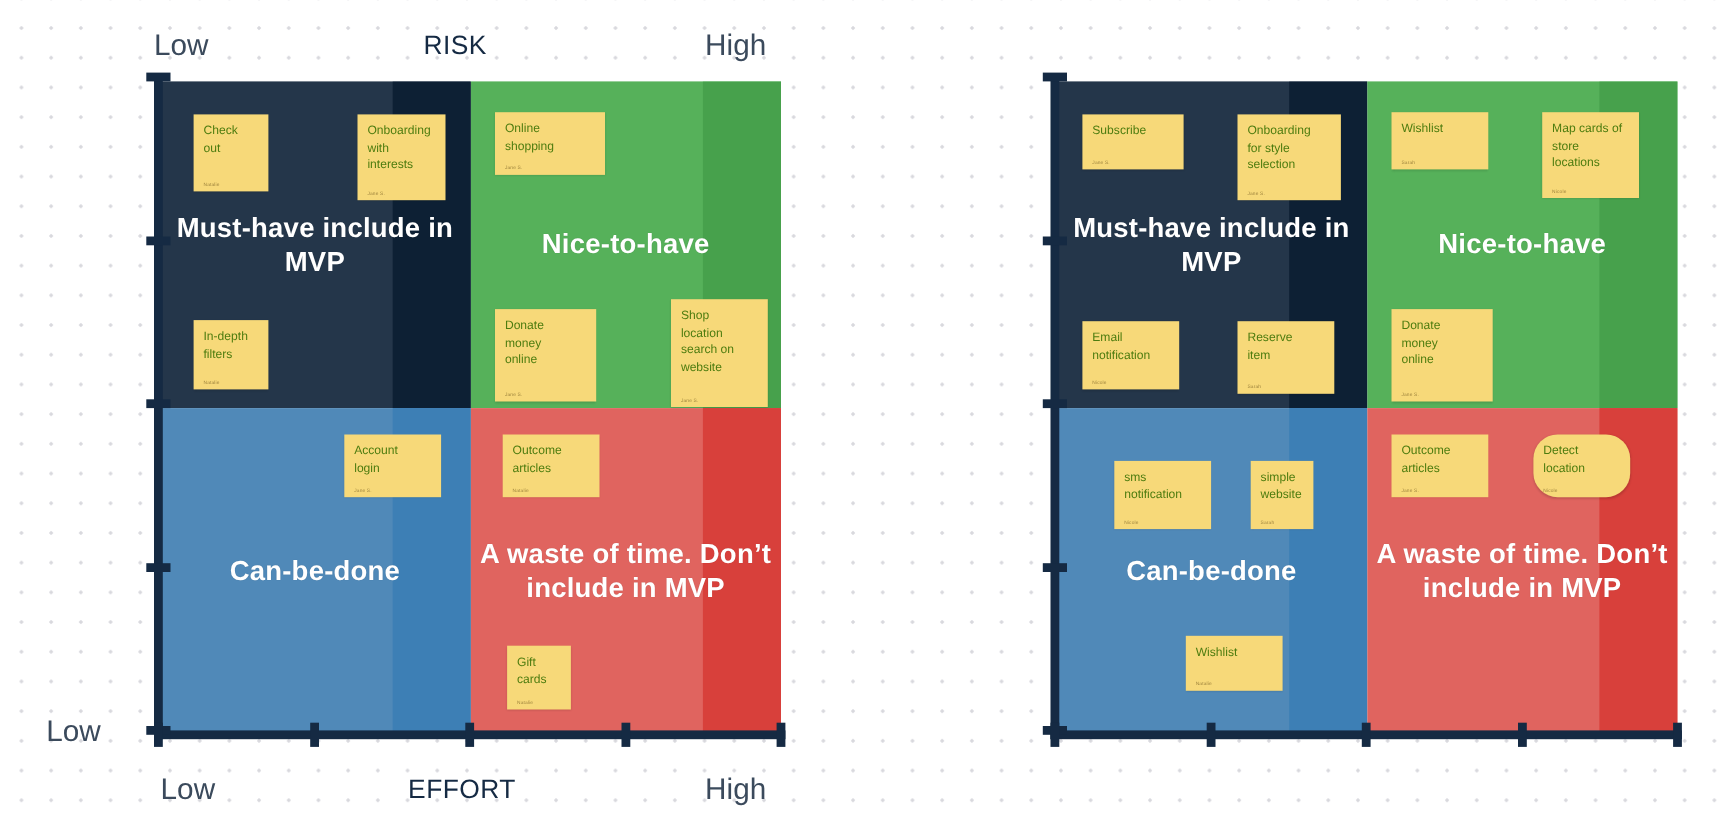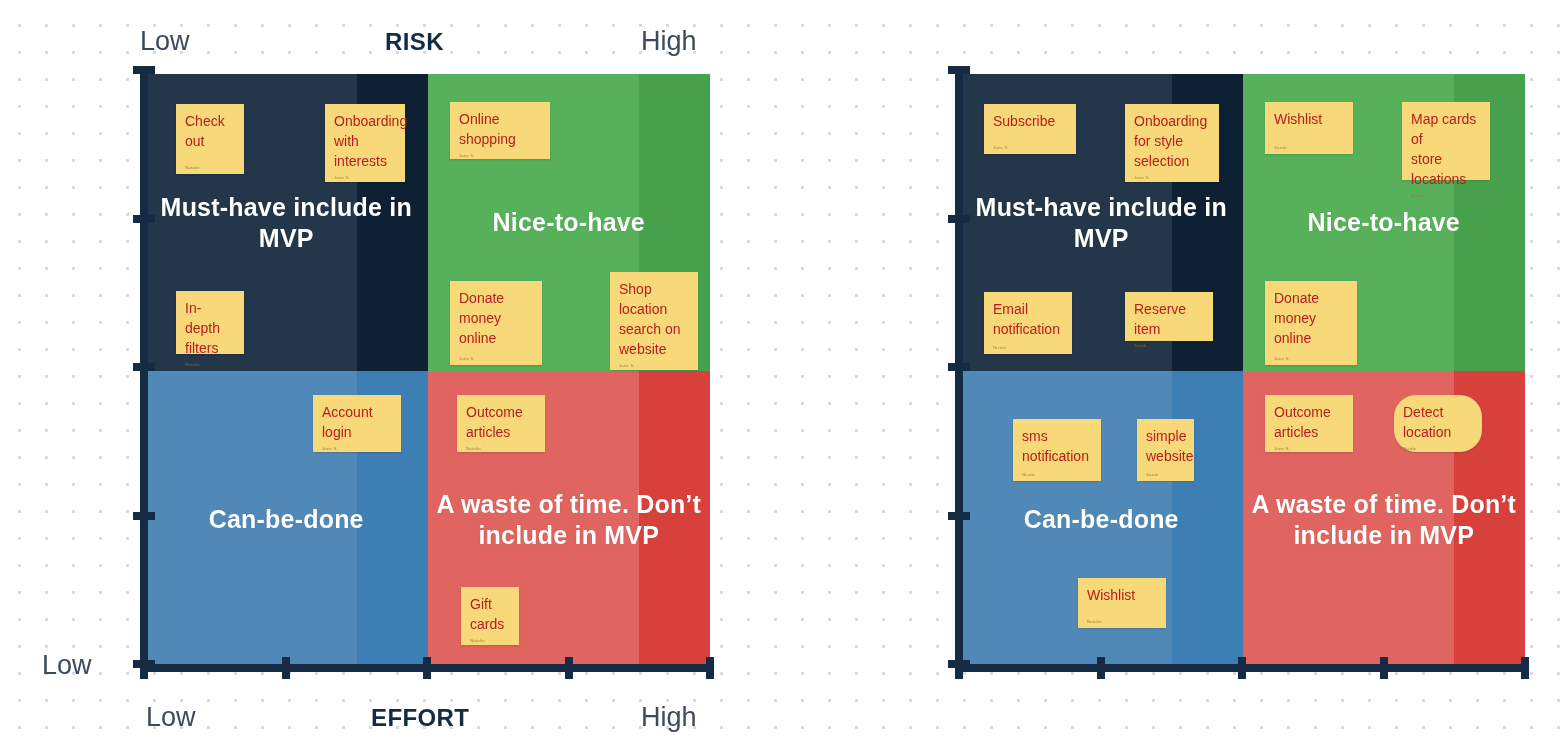--- a/index.html
+++ b/index.html
@@ -66,21 +66,21 @@
   .panel.right .axis-x{ left:147px; }
 
   .tick{ position:absolute; background:#152a43; z-index:7; }
   .tick.y{ left:133px; width:22px; height:8px; }
   .tick.x{ top:657px; width:8px; height:22px; }
   .panel.right .tick.y{ left:140px; }
 
   
   .ax-text{ position:absolute; color:#2b3a4d; z-index:8; white-space:nowrap; }
   .ax-soft{ font-size:27px; font-weight:400; color:#3b4a5c; }
-  .ax-bold{ font-size:24px; font-weight:bold; color:#152a43; letter-spacing:.4px; }
+  .ax-bold{ font-size:24px; font-weight:normal; color:#152a43; letter-spacing:.4px; }
 
   .risk-low  { left:140px;  top:26px; }
   .risk-title{ left:385px;  top:28px; }
   .risk-high { left:641px;  top:26px; }
 
   .eff-low  { left:146px; top:702px; }
   .eff-title{ left:371px; top:704px; }
   .eff-high { left:641px; top:702px; }
 
   .imp-low { left:42px; top:650px; }
@@ -94,21 +94,21 @@
 
   
   .note{
     position:absolute; z-index:9;
     background:#f7d979;
     box-shadow:0 1px 2px rgba(0,0,0,.14);
     padding:8px 8px 4px 9px;
     display:flex; flex-direction:column; justify-content:space-between;
   }
   .note-text{
-    font-size:14px; line-height:1.42; color:#b91c1c;
+    font-size:11px; line-height:1.42; color:#4d7c0f;
     font-family:"Liberation Sans", sans-serif;
     white-space:pre-line;
   }
   .note-author{
     font-size:4.4px; line-height:1; color:#8e7533;
     margin-top:4px; letter-spacing:.15px;
     opacity:.85;
   }
 </style>
 </head>
@@ -252,21 +252,21 @@
           <div class="note-text">Map cards of
 store
 locations</div>
           <div class="note-author">Nicole</div>
         </div>
         <div class="note" style="left: 24px; top: 218px; width: 88px; height: 62px;">
           <div class="note-text">Email
 notification</div>
           <div class="note-author">Nicole</div>
         </div>
-        <div class="note" style="left: 165px; top: 218px; width: 88px; height: 49px;">
+        <div class="note" style="left: 165px; top: 218px; width: 88px; height: 66px;">
           <div class="note-text">Reserve
 item</div>
           <div class="note-author">Sarah</div>
         </div>
         <div class="note" style="left: 305px; top: 207px; width: 92px; height: 84px;">
           <div class="note-text">Donate
 money
 online</div>
           <div class="note-author">Jane S.</div>
         </div>

